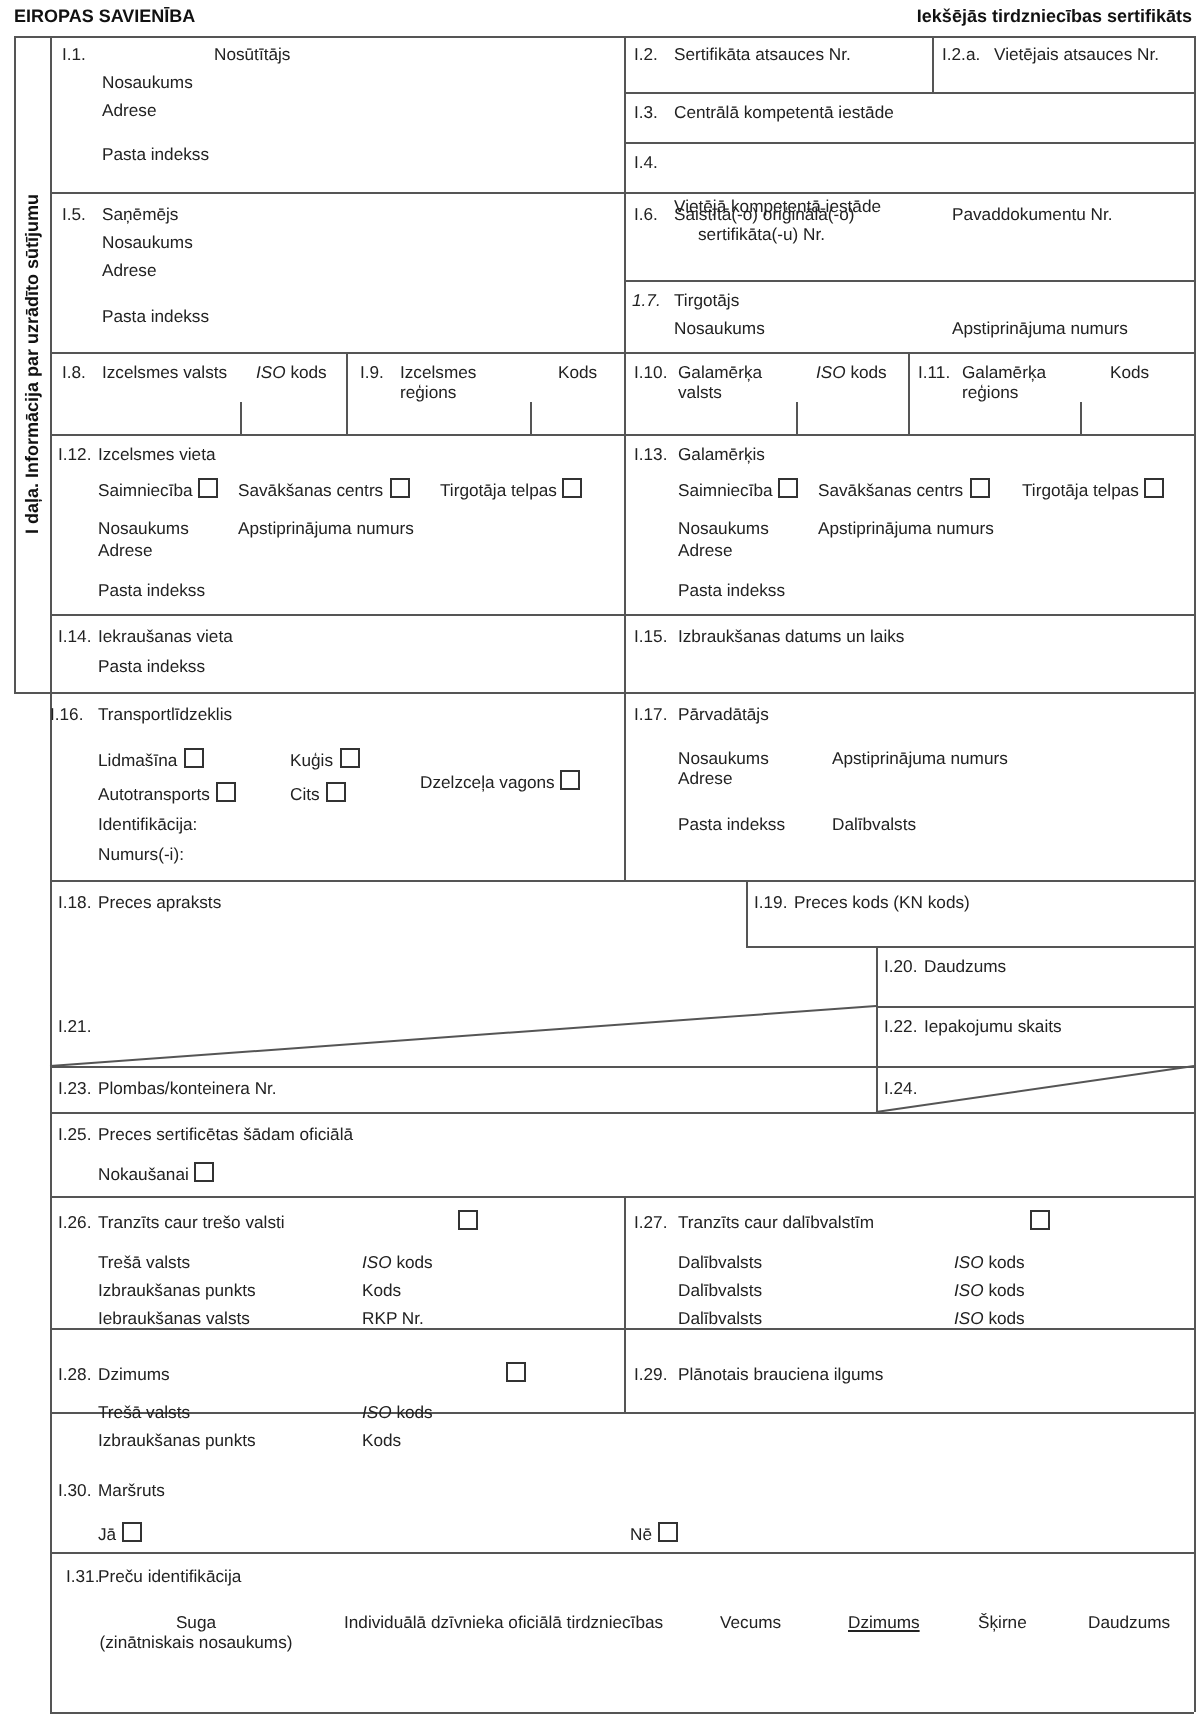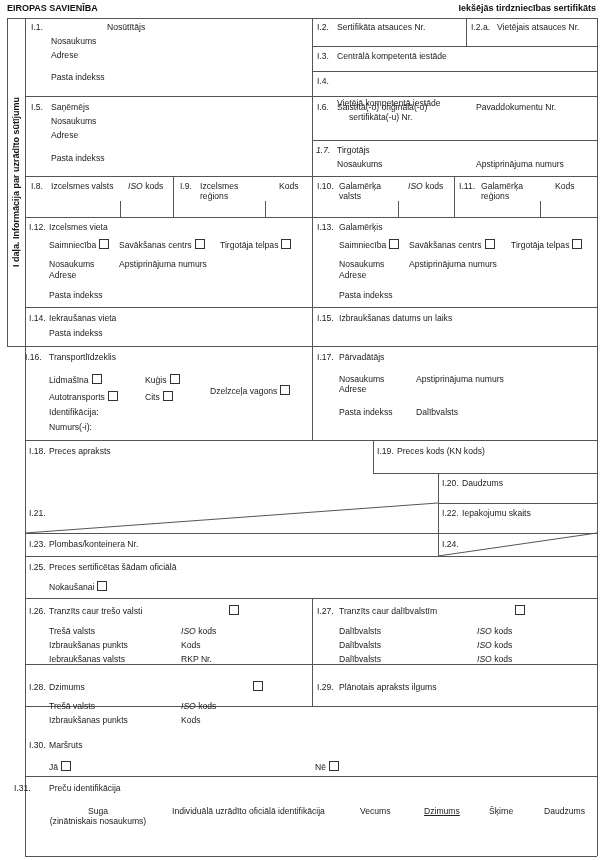--- a/index.html
+++ b/index.html
@@ -271,35 +271,35 @@
   <div class="t" style="left:49px;top:682px;">Dzimums</div>
   <div class="cbabs" style="left:253px;top:681px;"></div>
   <div class="t" style="left:49px;top:701px;">Trešā valsts</div>
   <div class="t" style="left:181px;top:701px;"><i>ISO</i><span> kods</span></div>
   <div class="t" style="left:49px;top:715px;">Izbraukšanas punkts</div>
   <div class="t" style="left:181px;top:715px;">Kods</div>
 </div>
 
 <div>
   <div class="t" style="left:317px;top:682px;">I.29.</div>
-  <div class="t" style="left:339px;top:682px;">Plānotais apraksts ilgums</div>
+  <div class="t" style="left:339px;top:682px;">Plānotais brauciena ilgums</div>
 </div>
 
 <div>
   <div class="t" style="left:29px;top:740px;">I.30.</div>
   <div class="t" style="left:49px;top:740px;">Maršruts</div>
   <div class="t" style="left:49px;top:761px;"><span>Jā</span><span class="cb"></span></div>
   <div class="t" style="left:315px;top:761px;"><span>Nē</span><span class="cb"></span></div>
 </div>
 
 <div>
-  <div class="t" style="left:14px;top:783px;">I.31.</div>
+  <div class="t" style="left:33px;top:783px;">I.31.</div>
   <div class="t" style="left:49px;top:783px;">Preču identifikācija</div>
   <div class="t center" style="left:43px;top:806px;width:110px;">
     <div>Suga</div>
     <div>(zinātniskais nosaukums)</div>
   </div>
-  <div class="t" style="left:172px;top:806px;">Individuālā uzrādīto oficiālā identifikācija</div>
+  <div class="t" style="left:172px;top:806px;">Individuālā dzīvnieka oficiālā tirdzniecības</div>
   <div class="t" style="left:360px;top:806px;">Vecums</div>
   <div class="t" style="left:424px;top:806px;text-decoration:underline;">Dzimums</div>
   <div class="t" style="left:489px;top:806px;">Šķirne</div>
   <div class="t" style="left:544px;top:806px;">Daudzums</div>
 </div>
 
 </body></html>

